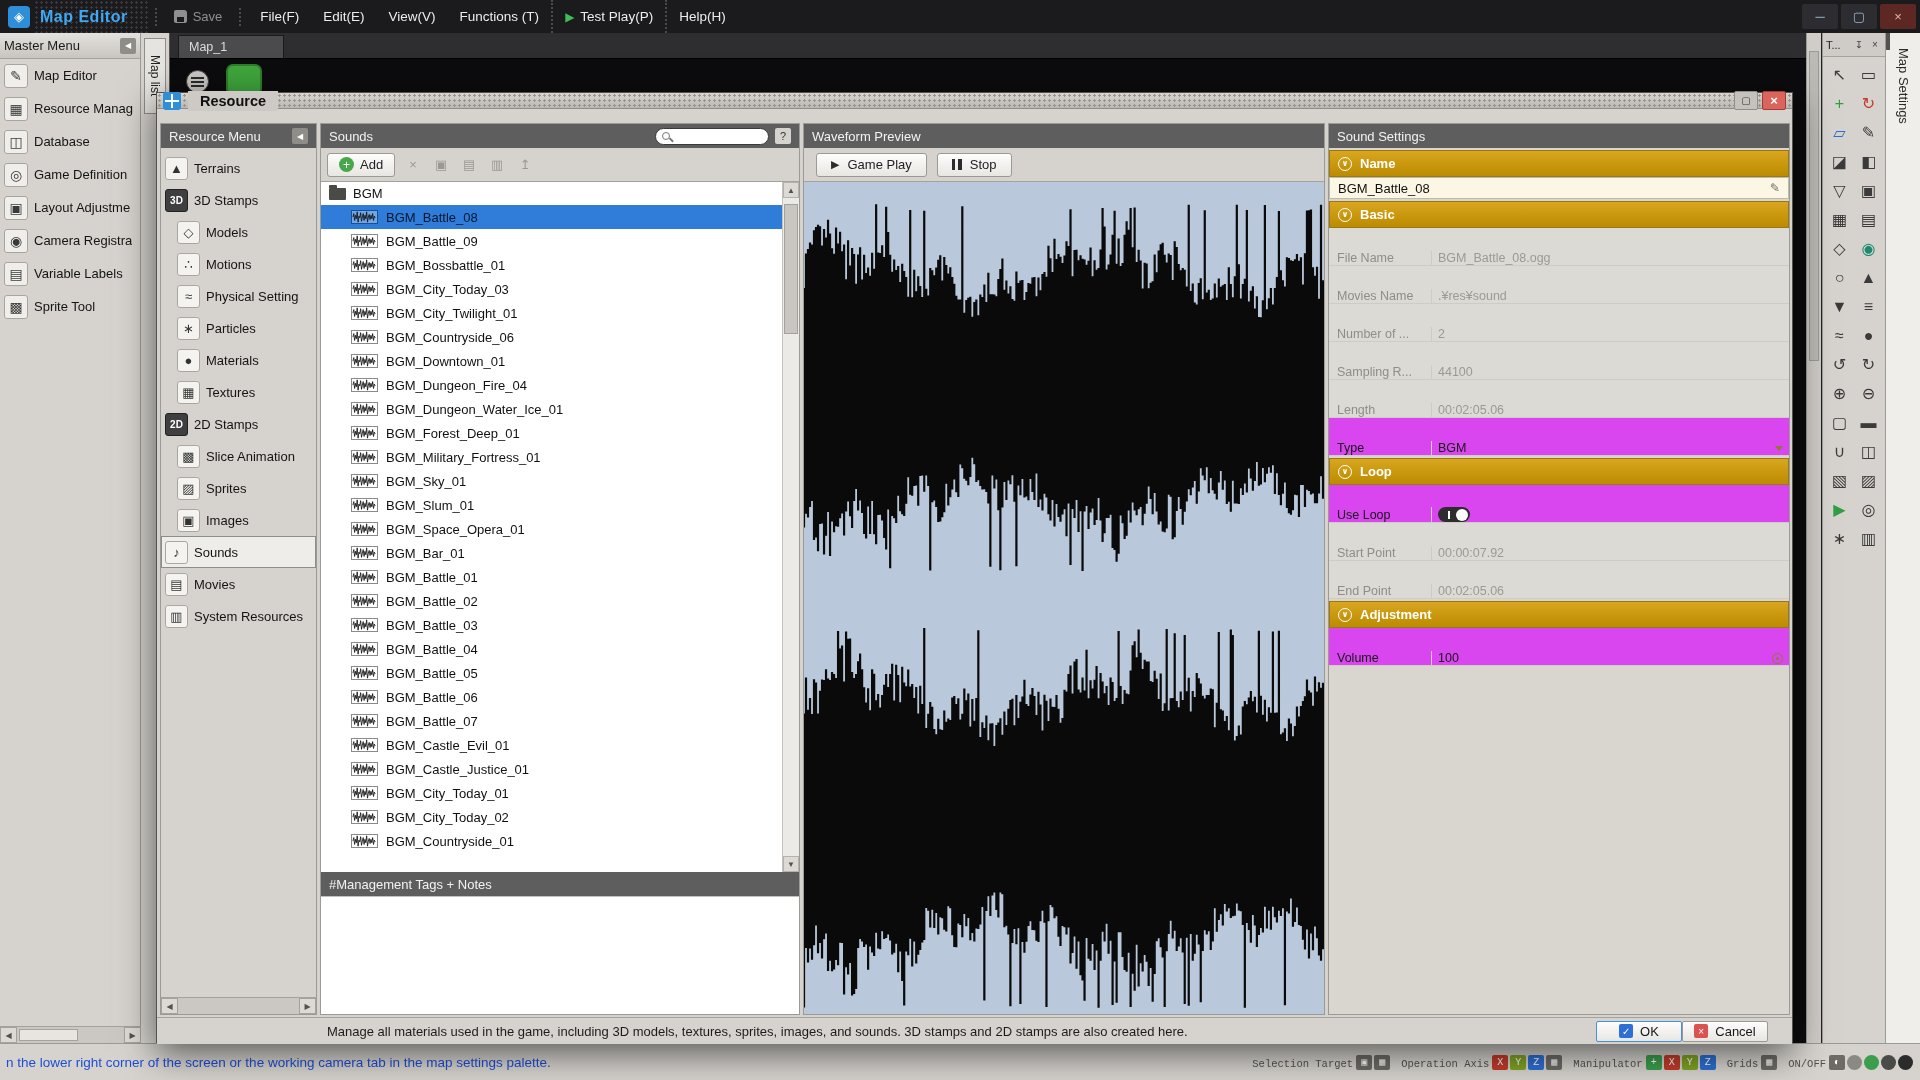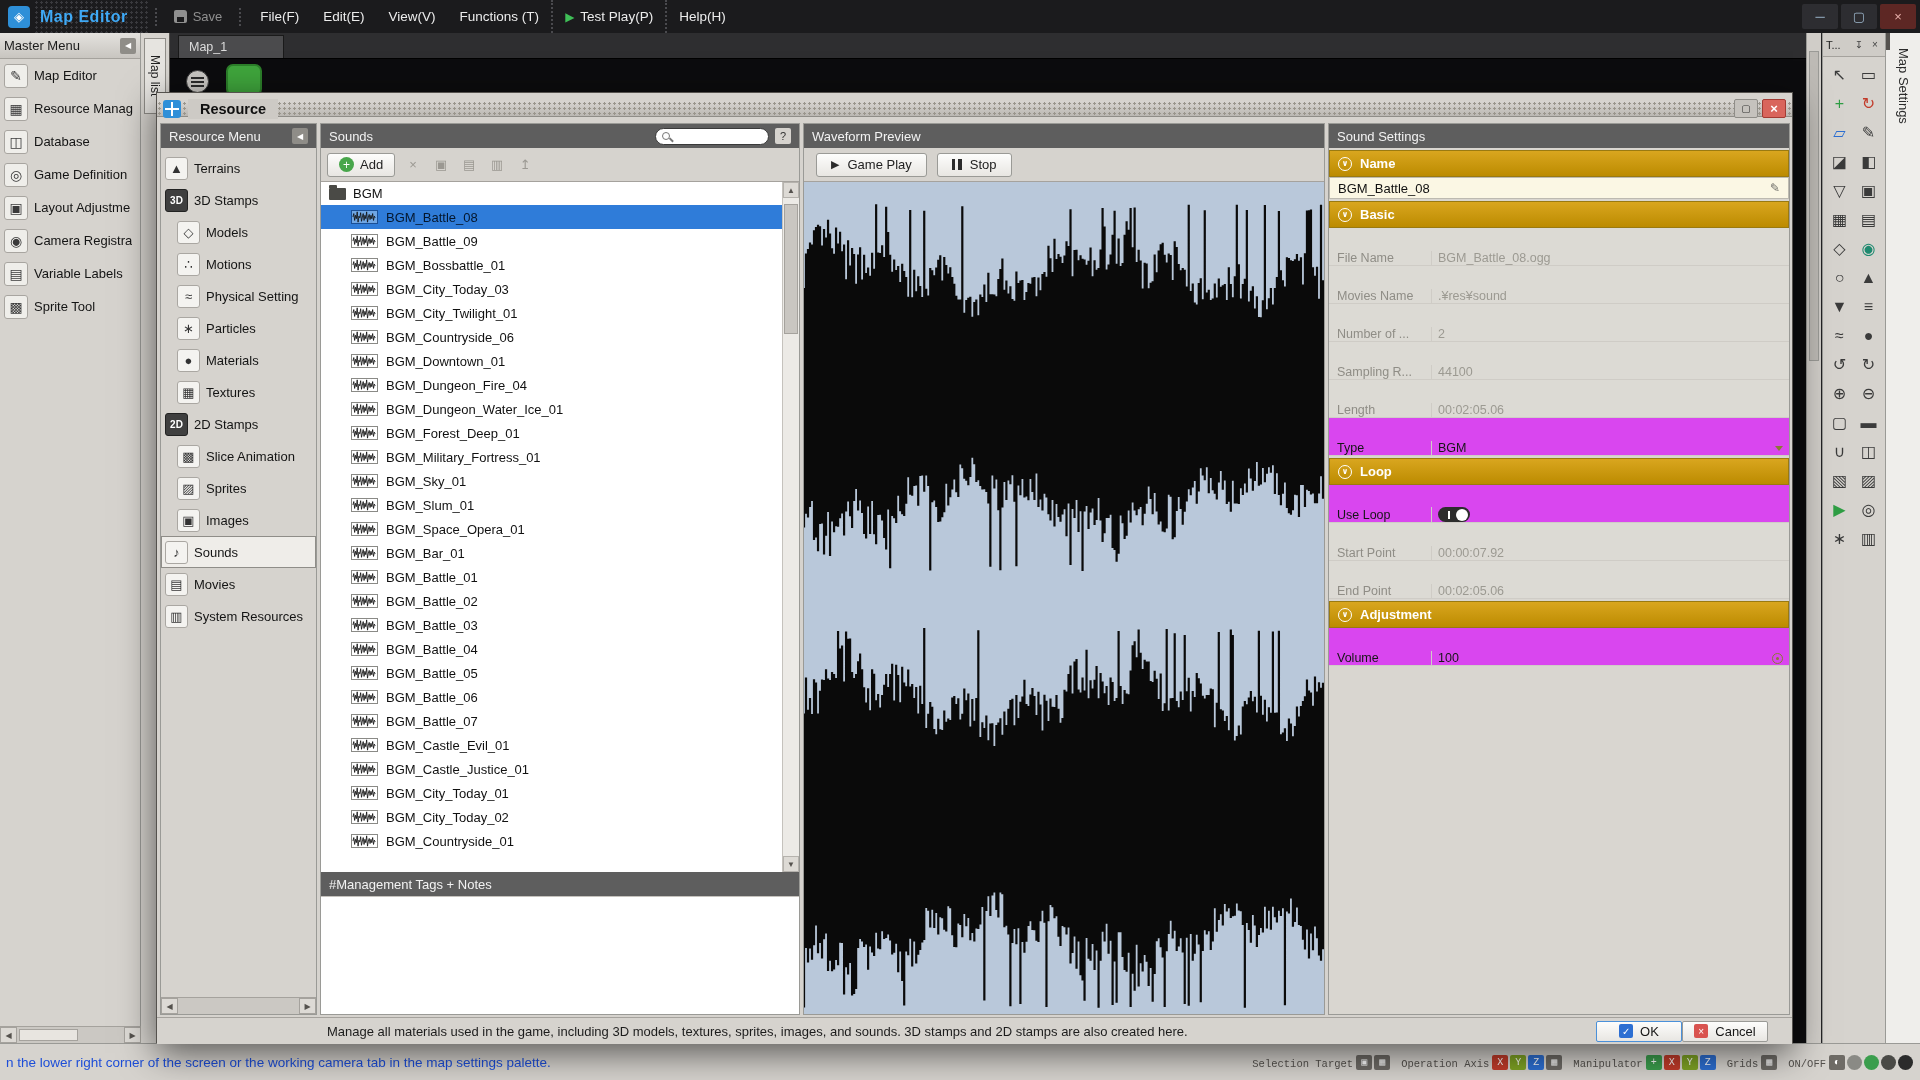--- a/index.html
+++ b/index.html
@@ -70,21 +70,21 @@
 #statusbar { position:absolute; left:0; top:1043px; width:1920px; height:37px; background:#D6D3CE; border-top:1px solid #9a9a96; display:flex; align-items:center; padding:0 6px; z-index:20; }
 #status-msg { color:#1D4ED8; font-size:13.5px; white-space:nowrap; overflow:hidden; }
 #status-groups { margin-left:auto; display:flex; align-items:flex-end; flex:none;font-family:Liberation Mono, monospace; }
 .sb-item { font-size:10.5px; color:#55524e; margin:0 2px 0 10px; white-space:nowrap; }
 .sb-item.chip { min-width:16px; height:15px; padding:0 2px; margin:0 1px; border-radius:2px; background:#6E6B66; color:#fff; font-size:10px; display:flex; align-items:center; justify-content:center; }
 .sb-item.chip.round { width:15px; min-width:15px; height:15px; border-radius:50%; }
 
 
 #resource-window { position:absolute; left:156px; top:92px; width:1637px; height:951px; background:#D6D3CE; border:1px solid #55524e; box-shadow:0 10px 34px rgba(0,0,0,.6); z-index:30; }
 #rw-titlebar { height:16px; border-bottom:1px solid #8f8d88; display:flex; align-items:center; padding:0 6px;
-  background-image:radial-gradient(circle,#99958c 1px,transparent 1.25px),linear-gradient(#D8D5D1,#BAB7B2); background-size:5px 5px,100% 100%;margin-top:8px; }
+  background-image:radial-gradient(circle,#99958c 1px,transparent 1.25px),linear-gradient(#D8D5D1,#BAB7B2); background-size:5px 5px,100% 100%; }
 #rw-title-icon { width:18px; height:18px; background:#2e8fd8; border-radius:3px; margin-right:7px; position:relative; flex:none; }
 #rw-title-icon:after { content:""; position:absolute; inset:2px;
   background-image:linear-gradient(to right,transparent 44%,#fff 44%,#fff 56%,transparent 56%),linear-gradient(to bottom,transparent 44%,#fff 44%,#fff 56%,transparent 56%); }
 .rw-title { font-weight:bold; font-size:14.5px; color:#101010; background:#CDCAC5; padding:2px 12px; }
 #rw-buttons { margin-left:auto; display:flex; gap:4px; }
 .rw-btn { width:24px; height:19px; background:#C5C2BD; border:1px solid #8f8d88; color:#333; font-size:10px; display:flex; align-items:center; justify-content:center; border-radius:2px; }
 .rw-btn.close { background:#D9655C; border-color:#A33B33; color:#fff; font-weight:bold; font-size:13px; }
 
 .panel-header { flex:none; height:24px; background:#5E5E5E; color:#F2F2F2; font-size:13px; display:flex; align-items:center; padding:0 8px; gap:6px; }
 .panel-header .title { flex:1; white-space:nowrap; overflow:hidden; }

